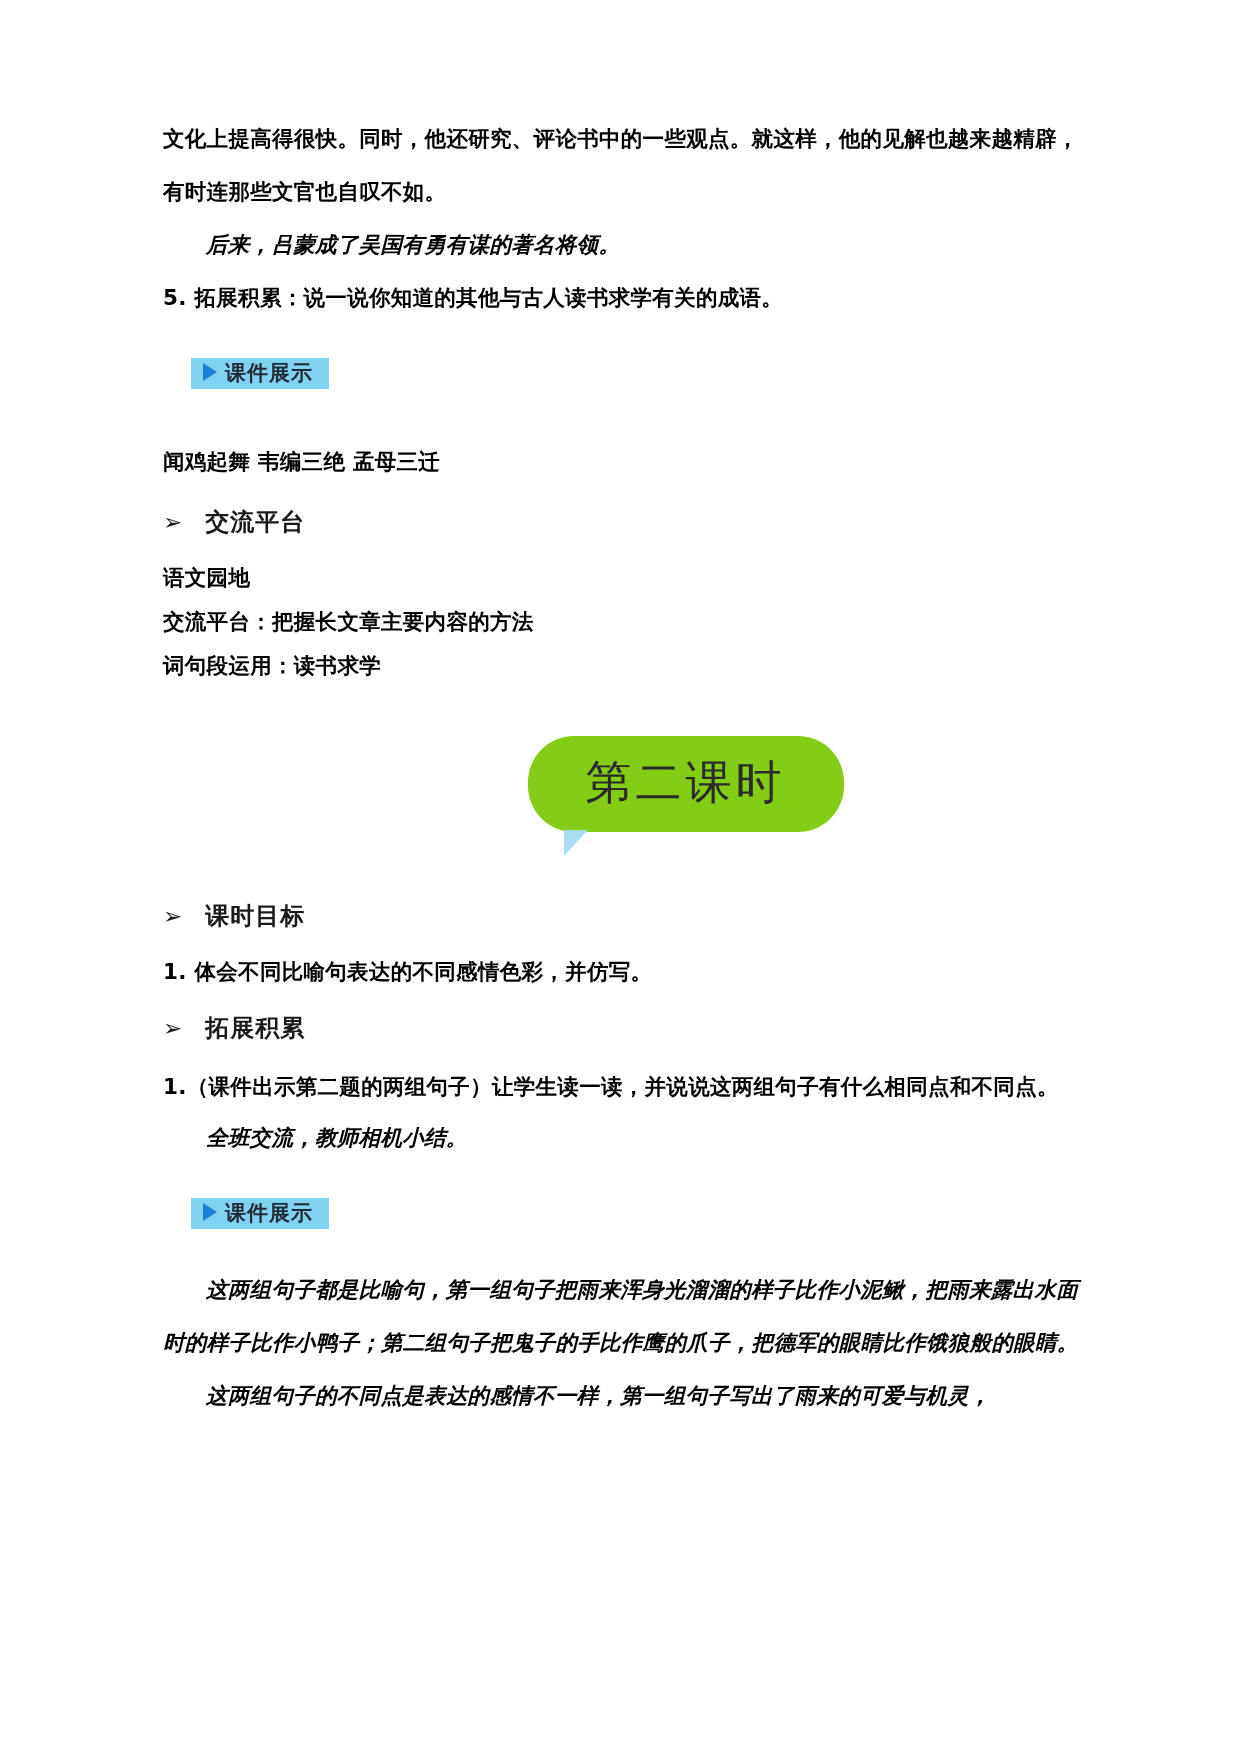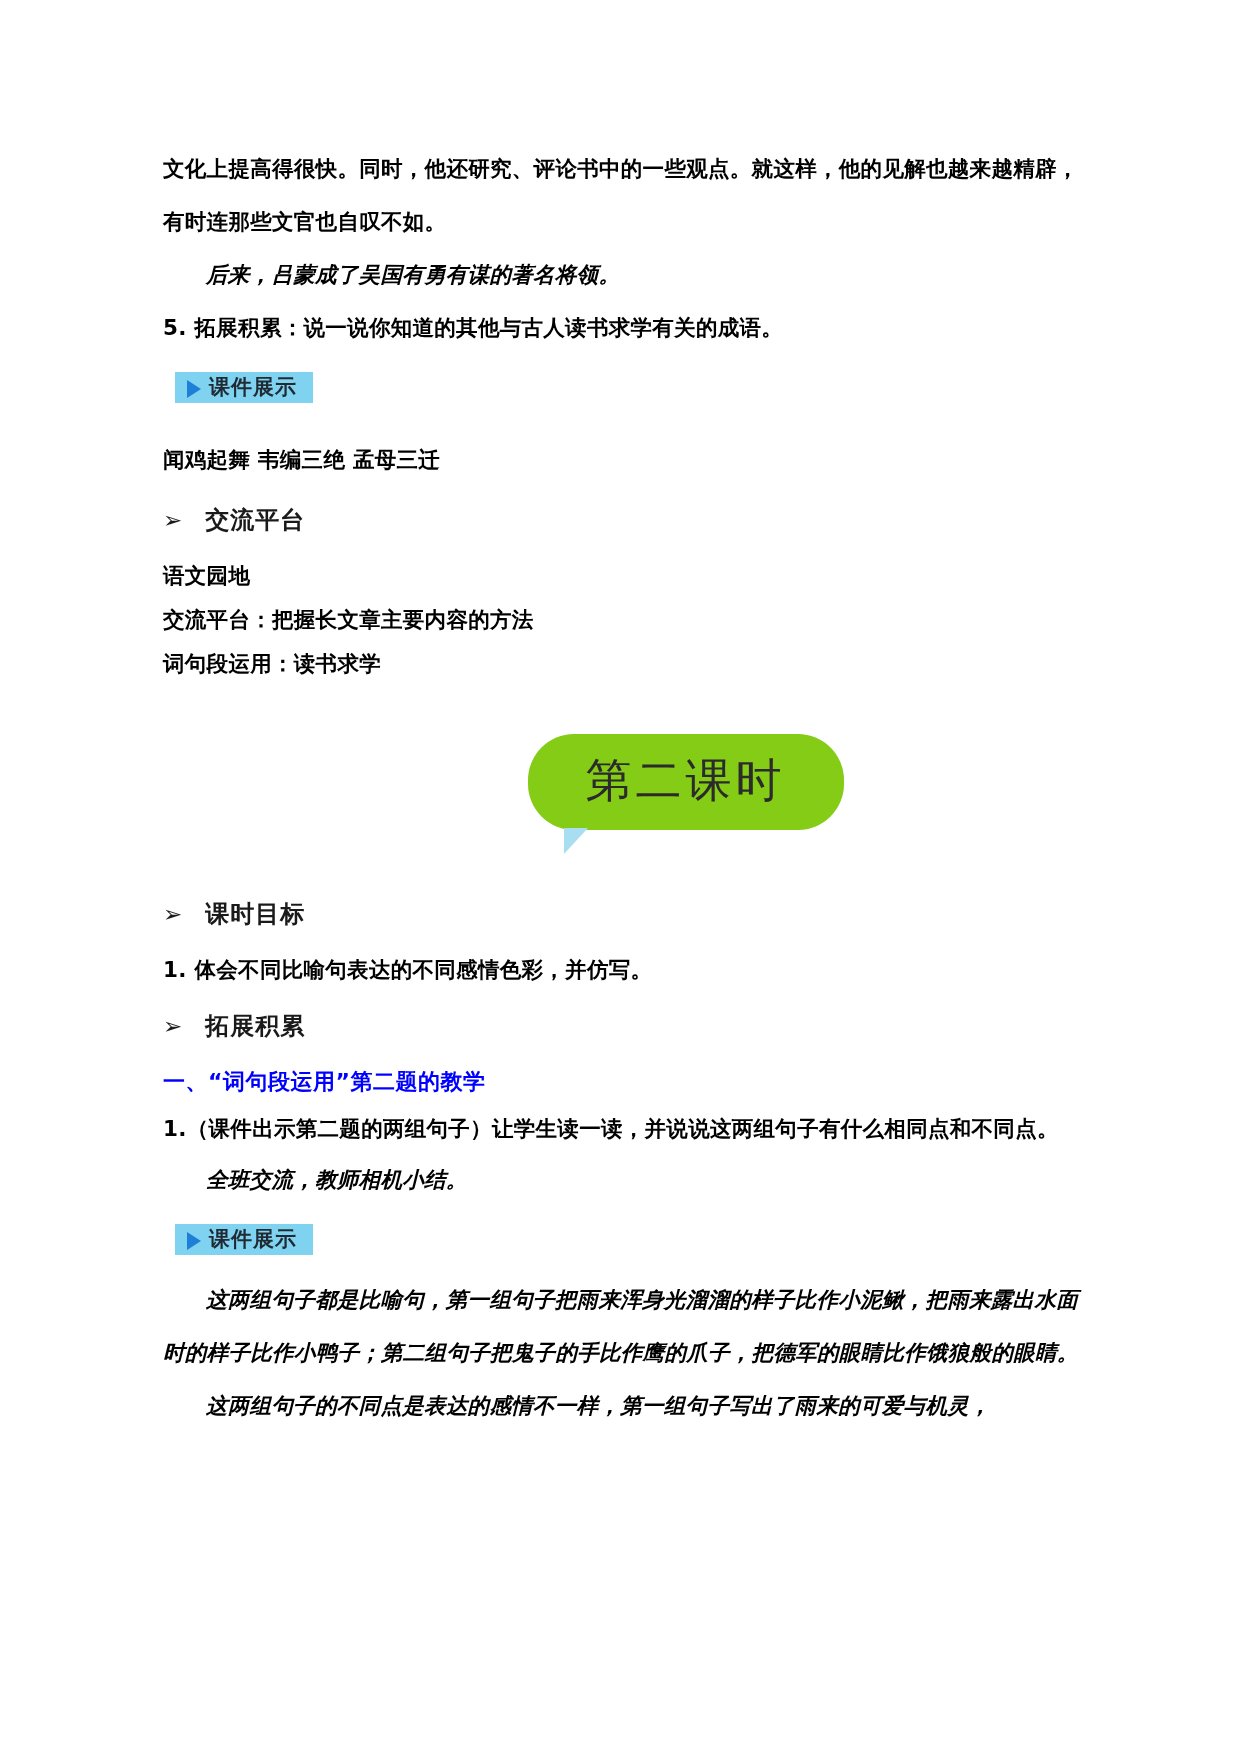--- a/index.html
+++ b/index.html
@@ -18,42 +18,42 @@
   .page {
     position: relative;
     width: 1240px;
     height: 1754px;
     padding: 0;
     box-sizing: border-box;
   }
   .content {
     position: absolute;
     left: 163px;
-    top: 142px;
+    top: 112px;
     width: 935px;
   }
   .body-line {
     font-size: 21.5px;
     font-weight: bold;
     line-height: 53px;
     letter-spacing: 0.3px;
   }
   .indent2 { text-indent: 2em; font-style: italic; }
   .hang {
     padding-left: 1.6em;
     text-indent: -1.6em;
   }
 
   
   .courseware-badge {
     display: inline-flex;
-    align-items: flex-end;
+    align-items: flex-start;
     background: #7FD2F0;
     padding: 5px 16px 5px 12px;
-    margin: 0;
+    margin: 16px;
     line-height: 1;
   }
   .courseware-badge .play-icon {
     width: 0;
     height: 0;
     border-top: 9px solid transparent;
     border-bottom: 9px solid transparent;
     border-left: 14px solid #1E7FD6;
     margin-right: 8px;
     display: inline-block;
@@ -184,21 +184,20 @@
 
     <div class="spacer-sm"></div>
 
     <div class="section-heading">
       <span class="arrow-bullet">➢</span>
       <span>拓展积累</span>
     </div>
 
     <div class="spacer-sm"></div>
 
-    <div class="body-line blue-heading tight">一、“词句段运用”第二题的教学</div>
 
     <div class="body-line hang" style="line-height:50px;">1.（课件出示第二题的两组句子）让学生读一读，并说说这两组句子有什么相同点和不同点。</div>
 
     <div class="body-line indent2" style="line-height:52px;">全班交流，教师相机小结。</div>
 
     <div class="spacer-sm"></div>
 
     <div style="padding-left:12px;">
       <span class="courseware-badge">
         <span class="play-icon"></span>

